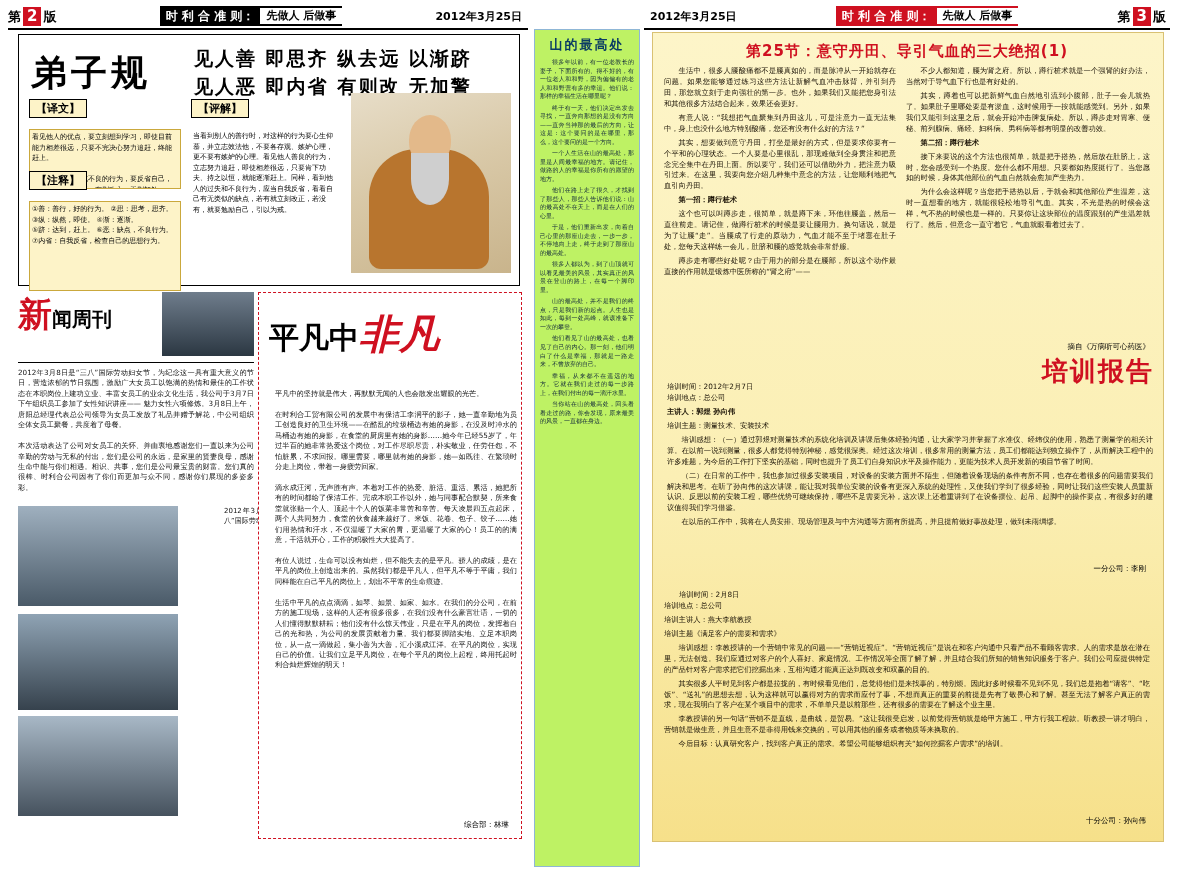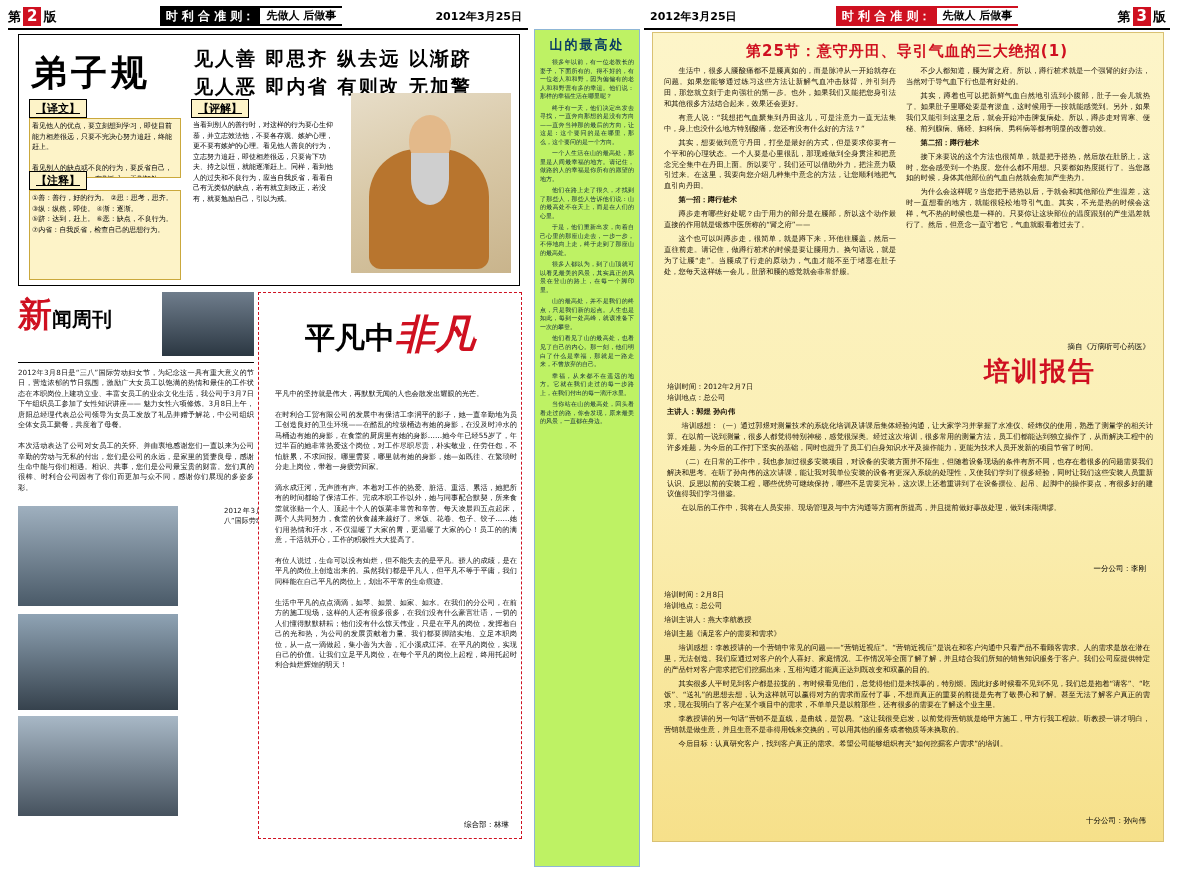--- a/index.html
+++ b/index.html
@@ -17,21 +17,21 @@
 
   
   #left-page{position:absolute;left:8px;top:4px;width:520px;height:840px;}
   .rule-top{position:absolute;left:0;top:24px;width:100%;height:2px;background:#000;}
 
   
   #dizigui{position:absolute;left:10px;top:30px;width:500px;height:250px;border:1px solid #000;background:#fff;}
   #dzg-title{position:absolute;left:12px;top:14px;font-size:36px;font-weight:bold;letter-spacing:4px;font-family:"DejaVu Serif",serif;}
   #dzg-verse{position:absolute;left:175px;top:10px;width:315px;font-size:19px;font-weight:bold;line-height:1.45;letter-spacing:2px;font-family:"DejaVu Serif",serif;}
   .yellowbox{background:#fdf3c8;border:1px solid #caa83c;}
-  .hdr{display:inline-block;background:#fdf3c8;border:1px solid #000;font-size:11px;font-weight:bold;padding:1px 6px;margin-bottom:0;text-decoration:underline;}
+  .hdr{display:inline-block;background:#fdf3c8;border:1px solid #000;font-size:11px;font-weight:bold;padding:1px 6px;margin-bottom:11px;}
   #dzg-yiwen{position:absolute;left:10px;top:62px;width:152px;}
   #dzg-zhushi{position:absolute;left:10px;top:134px;width:152px;}
   #dzg-jiangjie{position:absolute;left:172px;top:62px;width:150px;}
   .boxbody{font-size:7px;line-height:1.5;padding:2px;}
   #sage{position:absolute;right:8px;top:58px;width:160px;height:180px;background:linear-gradient(160deg,#e7ddc8 0%,#d9c9a8 45%,#c9b48c 100%);}
   #sage .robe{position:absolute;left:18px;top:56px;width:120px;height:120px;background:#b8752e;border-radius:40% 40% 10% 10%;}
   #sage .head{position:absolute;left:58px;top:22px;width:42px;height:50px;background:#e3b98a;border-radius:50% 50% 45% 45%;}
   #sage .beard{position:absolute;left:60px;top:60px;width:38px;height:52px;background:#cfcfcf;border-radius:0 0 50% 50%;}
 
   
@@ -41,42 +41,42 @@
   #xw-photo1{position:absolute;right:0;top:0;width:92px;height:64px;background:linear-gradient(180deg,#6f7d8c,#2b3742);}
   #xw-rule{position:absolute;left:0;top:70px;width:236px;height:1px;background:#000;}
   #xw-body{position:absolute;left:0;top:76px;width:236px;}
   #xw-photo2{position:absolute;left:0;top:214px;width:160px;height:100px;background:linear-gradient(180deg,#9fb0bf,#4a5a68);}
   #xw-photo3{position:absolute;left:0;top:322px;width:160px;height:96px;background:linear-gradient(180deg,#8fa3b4,#36424d);}
   #xw-photo4{position:absolute;left:0;top:424px;width:160px;height:100px;background:linear-gradient(180deg,#a8b8c6,#46525e);}
   #xw-tail{position:absolute;left:164px;top:214px;width:72px;font-size:7px;}
 
   
   #pf{position:absolute;left:250px;top:288px;width:262px;height:545px;border:1px dashed #cf1020;background:#fff;}
-  #pf-title{position:absolute;left:10px;top:14px;width:242px;text-align:center;font-size:30px;font-weight:bold;font-family:"DejaVu Serif",serif;}
+  #pf-title{position:absolute;left:10px;top:14px;width:242px;font-size:30px;font-weight:bold;font-family:"DejaVu Serif",serif;}
   #pf-title .red{color:#cf1020;font-size:40px;font-style:italic;}
   #pf-body{position:absolute;left:16px;top:96px;width:242px;}
   #pf-sign{position:absolute;right:12px;bottom:8px;font-size:7.5px;}
 
   
   #mid{position:absolute;left:534px;top:4px;width:104px;height:836px;background:#bef264;border:1px solid #8fb6d6;margin-top:25px;}
   #mid-title{position:absolute;left:0;top:6px;width:104px;text-align:center;font-size:13px;font-weight:bold;color:#0b3c63;letter-spacing:2px;}
   #mid-body{position:absolute;left:5px;top:28px;width:94px;font-size:6px;line-height:1.42;color:#10263a;text-align:justify;}
   #mid-body p{margin:0 0 3px 0;text-indent:2em;}
 
   
   #right-page{position:absolute;left:644px;top:4px;width:526px;height:840px;}
   #rp-bg{position:absolute;left:8px;top:28px;width:510px;height:808px;background:linear-gradient(180deg,#fdf5c9 0%,#fbefb4 55%,#f6e08a 100%);border:1px solid #d9c173;}
   #rp-h1{position:absolute;left:20px;top:38px;width:486px;text-align:center;color:#cf1020;font-size:15px;font-weight:bold;letter-spacing:1px;}
   #rp-col1{position:absolute;left:20px;top:62px;width:232px;}
   #rp-col2{position:absolute;left:262px;top:62px;width:244px;}
   .rp-txt{font-size:7.3px;line-height:1.5;color:#1a1205;text-align:justify;}
   .rp-txt p{margin:0 0 3px 0;text-indent:2em;}
   .rp-bold{font-weight:bold;text-indent:2em;}
   #rp-quote{position:absolute;right:20px;top:338px;font-size:7.5px;}
-  #px-title{position:absolute;right:16px;top:350px;width:170px;text-align:left;color:#cf1020;font-size:26px;font-weight:bold;font-family:"DejaVu Serif",serif;letter-spacing:2px;}
+  #px-title{position:absolute;right:16px;top:350px;width:170px;text-align:right;color:#cf1020;font-size:26px;font-weight:bold;font-family:"DejaVu Serif",serif;letter-spacing:2px;}
   #rp-mid{position:absolute;left:23px;top:378px;width:486px;}
   #rp-sign1{position:absolute;right:24px;top:560px;font-size:7.5px;}
   #rp-low{position:absolute;left:20px;top:586px;width:486px;}
   #rp-sign2{position:absolute;right:24px;bottom:18px;font-size:7.5px;}
 </style>
 </head>
 <body>
 
 <div class="page">
 
@@ -194,47 +194,48 @@
 
     <div id="rp-bg"></div>
 
     <div id="rp-h1">第25节：意守丹田、导引气血的三大绝招(1)</div>
 
     <div id="rp-col1" class="rp-txt">
       <p>生活中，很多人腰酸痛都不是腰真如的，而是脉冲从一开始就存在问题。如果您能够通过练习这些方法让新解气血冲击脉背，并引到丹田，那您就立刻于走向强壮的第一步。也外，如果我们又能把您身引法和其他很多方法结合起来，效果还会更好。</p>
       <p>有意人说：“我想把气血聚集到丹田这儿，可是注意力一直无法集中，身上也没什么地方特别酸痛，您还有没有什么好的方法？”</p>
       <p>其实，想要做到意守丹田，打坐是最好的方式，但是要求你要有一个平和的心理状态。一个人要是心里很乱，那现难做到全身贯注和把意念完全集中在丹田上面。所以要守，我们还可以借助外力，把注意力吸引过来。在这里，我要向您介绍几种集中意念的方法，让您顺利地把气血引向丹田。</p>
       <p class="rp-bold">第一招：蹲行桩术</p>
+      <p>这个也可以叫蹲步走，很简单，就是蹲下来，环他往腰盖，然后一直往前走。请记住，做蹲行桩术的时候是要让腰用力。换句话说，就是为了让腰“走”。当腰成了行走的原动力，气血才能不至于堵塞在肚子处，您每天这样练一会儿，肚脐和腰的感觉就会非常舒服。</p>
       <p>蹲步走有哪些好处呢？由于用力的部分是在腰部，所以这个动作最直接的作用就是锻炼中医所称的“肾之府”——</p>
-      <p>这个也可以叫蹲步走，很简单，就是蹲下来，环他往腰盖，然后一直往前走。请记住，做蹲行桩术的时候是要让腰用力。换句话说，就是为了让腰“走”。当腰成了行走的原动力，气血才能不至于堵塞在肚子处，您每天这样练一会儿，肚脐和腰的感觉就会非常舒服。</p>
     </div>
 
     <div id="rp-col2" class="rp-txt">
       <p>不少人都知道，腰为肾之府。所以，蹲行桩术就是一个强肾的好办法，当然对于导气血下行也是有好处的。</p>
       <p>其实，蹲着也可以把新鲜气血自然地引流到小腹部，肚子一会儿就热了。如果肚子里哪处要是有淤血，这时候用手一按就能感觉到。另外，如果我们又能引到这里之后，就会开始冲击脾复病处。所以，蹲步走对胃寒、便秘、前列腺病、痛经、妇科病、男科病等都有明显的改善功效。</p>
       <p class="rp-bold">第二招：蹲行桩术</p>
       <p>接下来要说的这个方法也很简单，就是把手搭热，然后放在肚脐上，这时，您会感受到一个热度。您什么都不用想。只要都如热度挺行了。当您愿如的时候，身体其他部位的气血自然就会愈加产生热力。</p>
       <p>为什么会这样呢？当您把手搭热以后，手就会和其他部位产生温差，这时一直想看的地方，就能很轻松地导引气血。其实，不光是热的时候会这样，气不热的时候也是一样的。只要你让这块部位的温度跟别的产生温差就行了。然后，但意念一直守着它，气血就眼看着过去了。</p>
     </div>
 
     <div id="rp-quote">摘自《万病听可心药医》</div>
     <div id="px-title">培训报告</div>
 
     <div id="rp-mid" class="rp-txt">
       <p style="text-indent:0;">培训时间：2012年2月7日</p>
       <p style="text-indent:0;margin-top:-3px;">培训地点：总公司</p>
       <p style="text-indent:0;font-weight:bold;">主讲人：郭煜  孙向伟</p>
+      <p style="text-indent:0;">培训主题：测量技术、安装技术</p>
       <p>培训感想：（一）通过郭煜对测量技术的系统化培训及讲课后集体经验沟通，让大家学习并掌握了水准仪、经纬仪的使用，熟悉了测量学的相关计算。在以前一说到测量，很多人都觉得特别神秘，感觉很深奥。经过这次培训，很多常用的测量方法，员工们都能达到独立操作了，从而解决工程中的许多难题，为今后的工作打下坚实的基础，同时也提升了员工们自身知识水平及操作能力，更能为技术人员开发新的项目节省了时间。</p>
       <p>（二）在日常的工作中，我也参加过很多安装项目，对设备的安装方面并不陌生，但随着设备现场的条件有所不同，也存在着很多的问题需要我们解决和思考。在听了孙向伟的这次讲课，能让我对我单位安装的设备有更深入系统的处理性，又使我们学到了很多经验，同时让我们这些安装人员重新认识、反思以前的安装工程，哪些优势可继续保持，哪些不足需要完补，这次课上还着重讲到了在设备摆位、起吊、起脚中的操作要点，有很多好的建议值得我们学习借鉴。</p>
       <p>在以后的工作中，我将在人员安排、现场管理及与中方沟通等方面有所提高，并且提前做好事故处理，做到未雨绸缪。</p>
     </div>
     <div id="rp-sign1">一分公司：李刚</div>
 
     <div id="rp-low" class="rp-txt">
-      <p style="text-indent:0;">培训时间：2月8日</p>
+      <p style="text-indent:0;margin-left:15px;">培训时间：2月8日</p>
       <p style="text-indent:0;margin-top:-3px;">培训地点：总公司</p>
       <p style="text-indent:0;">培训主讲人：燕大李航教授</p>
       <p style="text-indent:0;">培训主题《满足客户的需要和需求》</p>
       <p>培训感想：李教授讲的一个营销中常见的问题——“营销近视症”。“营销近视症”是说在和客户沟通中只看产品不看顾客需求。人的需求是放在潜在里，无法创造。我们应通过对客户的个人喜好、家庭情况、工作情况等全面了解了解，并且结合我们所知的销售知识服务于客户。我们公司应提供特定的产品针对客户需求把它们挖掘出来，互相沟通才能真正达到既改变和双赢的目的。</p>
       <p>其实很多人平时见到客户都是拉拢的，有时候看见他们，总觉得他们是来找事的，特别烦。因此好多时候看不见到不见，我们总是抱着“请客”、“吃饭”、“送礼”的思想去想，认为这样就可以赢得对方的需求而应付了事，不想而真正的重要的前提是先有了敬畏心和了解。甚至无法了解客户真正的需求，现在我明白了客户在某个项目中的需求，不单单只是以前那些，还有很多的需要在了解这个业主里。</p>
       <p>李教授讲的另一句话“营销不是直线，是曲线，是贸易。”这让我很受启发，以前觉得营销就是给甲方施工，甲方行我工程款。听教授一讲才明白，营销就是做生意，并且生意不是非得用钱来交换的，可以用其他的服务或者物质等来换取的。</p>
       <p>今后目标：认真研究客户，找到客户真正的需求。希望公司能够组织有关“如何挖掘客户需求”的培训。</p>
     </div>
     <div id="rp-sign2">十分公司：孙向伟</div>
   </div>

